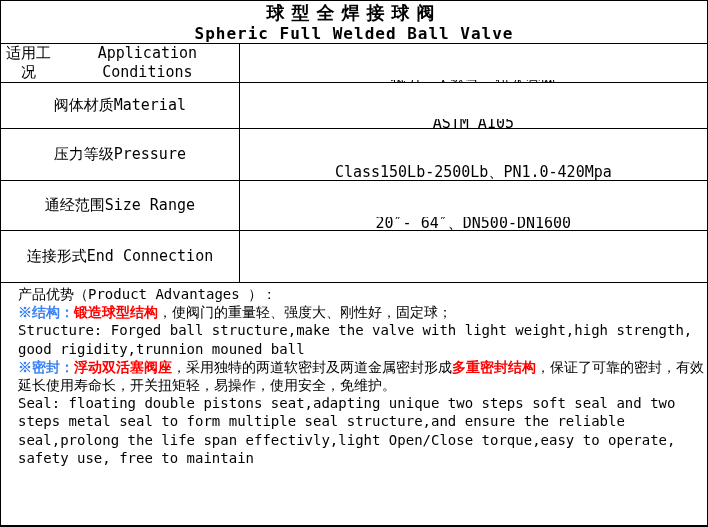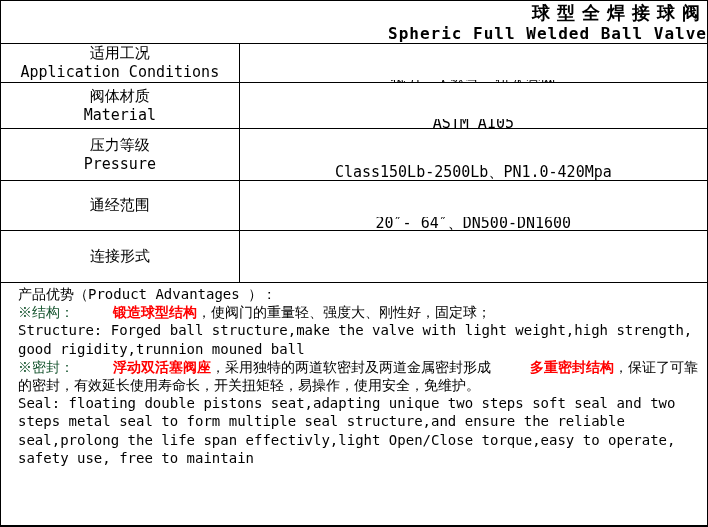--- a/index.html
+++ b/index.html
@@ -16,21 +16,21 @@
     border: 1px solid #000000;
     border-bottom-width: 2px;
     background: #ffffff;
     overflow: hidden;
   }
   
   .title-block {
     box-sizing: border-box;
     height: 43px;
     border-bottom: 1px solid #000000;
-    text-align: right;
+    text-align: center;
     padding-top: 1px;
   }
   .title-zh {
     font-size: 18px;
     font-weight: bold;
     letter-spacing: 7px;
     line-height: 22px;
     white-space: nowrap;
   }
   .title-en {
@@ -46,42 +46,42 @@
     display: flex;
     border-bottom: 1px solid #000000;
   }
   .trow.h39 { height: 39px; }
   .trow.h46 { height: 46px; }
   .trow.h52 { height: 52px; }
   .trow.h50 { height: 50px; }
   .tcell {
     box-sizing: border-box;
     display: flex;
-    flex-direction: column;
+    flex-direction: row;
     justify-content: center;
     align-items: center;
     text-align: center;
     font-size: 15px;
     line-height: 19px;
     overflow: hidden;
   }
   .tcell.label { width: 239px; border-right: 1px solid #000000; }
   .tcell.value { width: 468px; margin-top: 36px; }
   
   .advantages {
     box-sizing: border-box;
     padding: 2px 3px 0 17px;
     font-size: 14px;
     line-height: 18.2px;
   }
   .adv-heading { font-weight: normal; }
   .adv-par { margin: 0; }
   .seg-normal { font-weight: normal; color: #000000; }
-  .seg-bold { font-weight: normal; color: #14532d; }
-  .seg-bold-red { font-weight: bold; color: #ff0000; margin-left: 39px; }
+  .seg-bold { font-weight: bold; color: #3b82f6; }
+  .seg-bold-red { font-weight: bold; color: #ff0000; }
 </style>
 </head>
 <body>
 
 <div class="sheet">
 
   <div class="title-block">
     <div class="title-zh">球型全焊接球阀</div>
     <div class="title-en">Spheric Full Welded Ball Valve</div>
   </div>
@@ -112,29 +112,31 @@
       <div>Pressure</div>
     </div>
     <div class="tcell value">
       <div>Class150Lb-2500Lb、PN1.0-420Mpa</div>
     </div>
   </div>
 
   <div class="trow h50">
     <div class="tcell label">
       <div>通经范围</div>
+      <div>Size Range</div>
     </div>
     <div class="tcell value">
       <div>20″- 64″、DN500-DN1600</div>
     </div>
   </div>
 
   <div class="trow h52">
     <div class="tcell label">
       <div>连接形式</div>
+      <div>End Connection</div>
     </div>
   </div>
 
   <div class="advantages">
     <div class="adv-heading">产品优势（Product Advantages ）：</div>
     <div>
         <div class="adv-par"><span class="seg-bold">※结构：</span><span class="seg-bold-red">锻造球型结构</span><span class="seg-normal">，使阀门的重量轻、强度大、刚性好，固定球；</span></div>
         <div class="adv-par"><span class="seg-normal">Structure: Forged ball structure,make the valve with light weight,high strength, good rigidity,trunnion mouned ball</span></div>
         <div class="adv-par"><span class="seg-bold">※密封：</span><span class="seg-bold-red">浮动双活塞阀座</span><span class="seg-normal">，采用独特的两道软密封及两道金属密封形成</span><span class="seg-bold-red">多重密封结构</span><span class="seg-normal">，保证了可靠的密封，有效延长使用寿命长，开关扭矩轻，易操作，使用安全，免维护。</span></div>
         <div class="adv-par"><span class="seg-normal">Seal: floating double pistons seat,adapting unique two steps soft seal and two steps metal seal to form multiple seal structure,and ensure the reliable seal,prolong the life span effectivly,light Open/Close torque,easy to operate, safety use, free to maintain</span></div>

